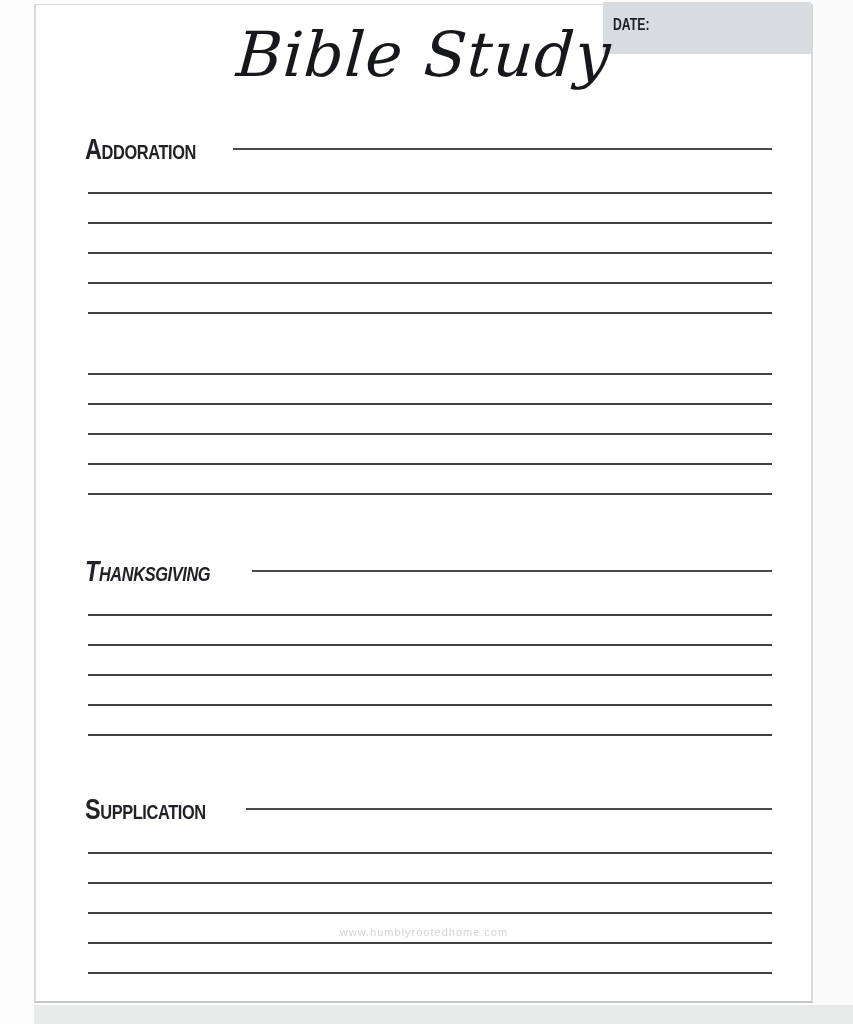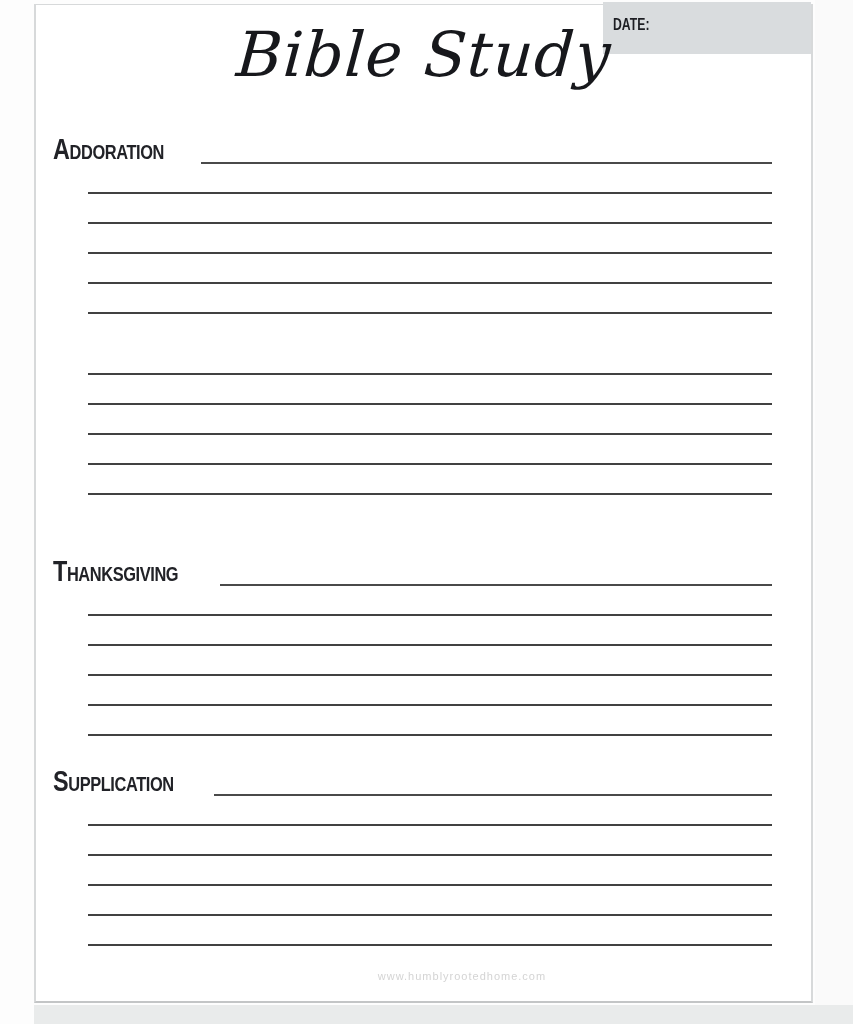--- a/index.html
+++ b/index.html
@@ -78,22 +78,22 @@
     transform: skewX(-4deg);
   }
   
   .section {
     position: absolute;
     left: 0;
     width: 853px;
   }
   .heading-row {
     display: flex;
-    align-items: flex-end;
-    margin-left: 53px;
+    align-items: center;
+    margin-left: 85px;
     margin-right: 81px;
     height: 30px;
   }
   .section-heading {
     font-size: 30px;
     line-height: 30px;
     font-weight: bold;
     font-variant: small-caps;
     letter-spacing: -0.5px;
     color: #212227;
@@ -109,27 +109,26 @@
   .rule {
     margin-left: 88px;
     margin-right: 81px;
     height: 28px;
     border-bottom: 2px solid #414141;
   }
   
   .footer {
     position: absolute;
     left: 34px;
-    top: 970px;
+    top: 926px;
     width: 780px;
     text-align: center;
     font-size: 11px;
     letter-spacing: 1px;
     color: #d4d4d4;
-    margin-left: 38px;
   }
 </style>
 </head>
 <body>
 
 <div class="paper"></div>
 <div class="right-margin"></div>
 <div class="bottom-strip"></div>
 
 <div class="date-box">
@@ -150,32 +149,32 @@
       <div class="rule"></div>
       <div class="rule"></div>
     </div>
     <div class="section" style="top: 345px;">
       <div class="rule"></div>
       <div class="rule"></div>
       <div class="rule"></div>
       <div class="rule"></div>
       <div class="rule"></div>
     </div>
-    <div class="section" style="top: 556px;">
+    <div class="section" style="top: 556px; font-style: italic;">
       <div class="heading-row">
         <span class="section-heading">Thanksgiving</span>
         <span class="heading-line"></span>
       </div>
       <div class="rule"></div>
       <div class="rule"></div>
       <div class="rule"></div>
       <div class="rule"></div>
       <div class="rule"></div>
     </div>
-    <div class="section" style="top: 766px;">
+    <div class="section" style="top: 794px;">
       <div class="heading-row">
         <span class="section-heading">Supplication</span>
         <span class="heading-line"></span>
       </div>
       <div class="rule"></div>
       <div class="rule"></div>
       <div class="rule"></div>
       <div class="rule"></div>
       <div class="rule"></div>
     </div>

